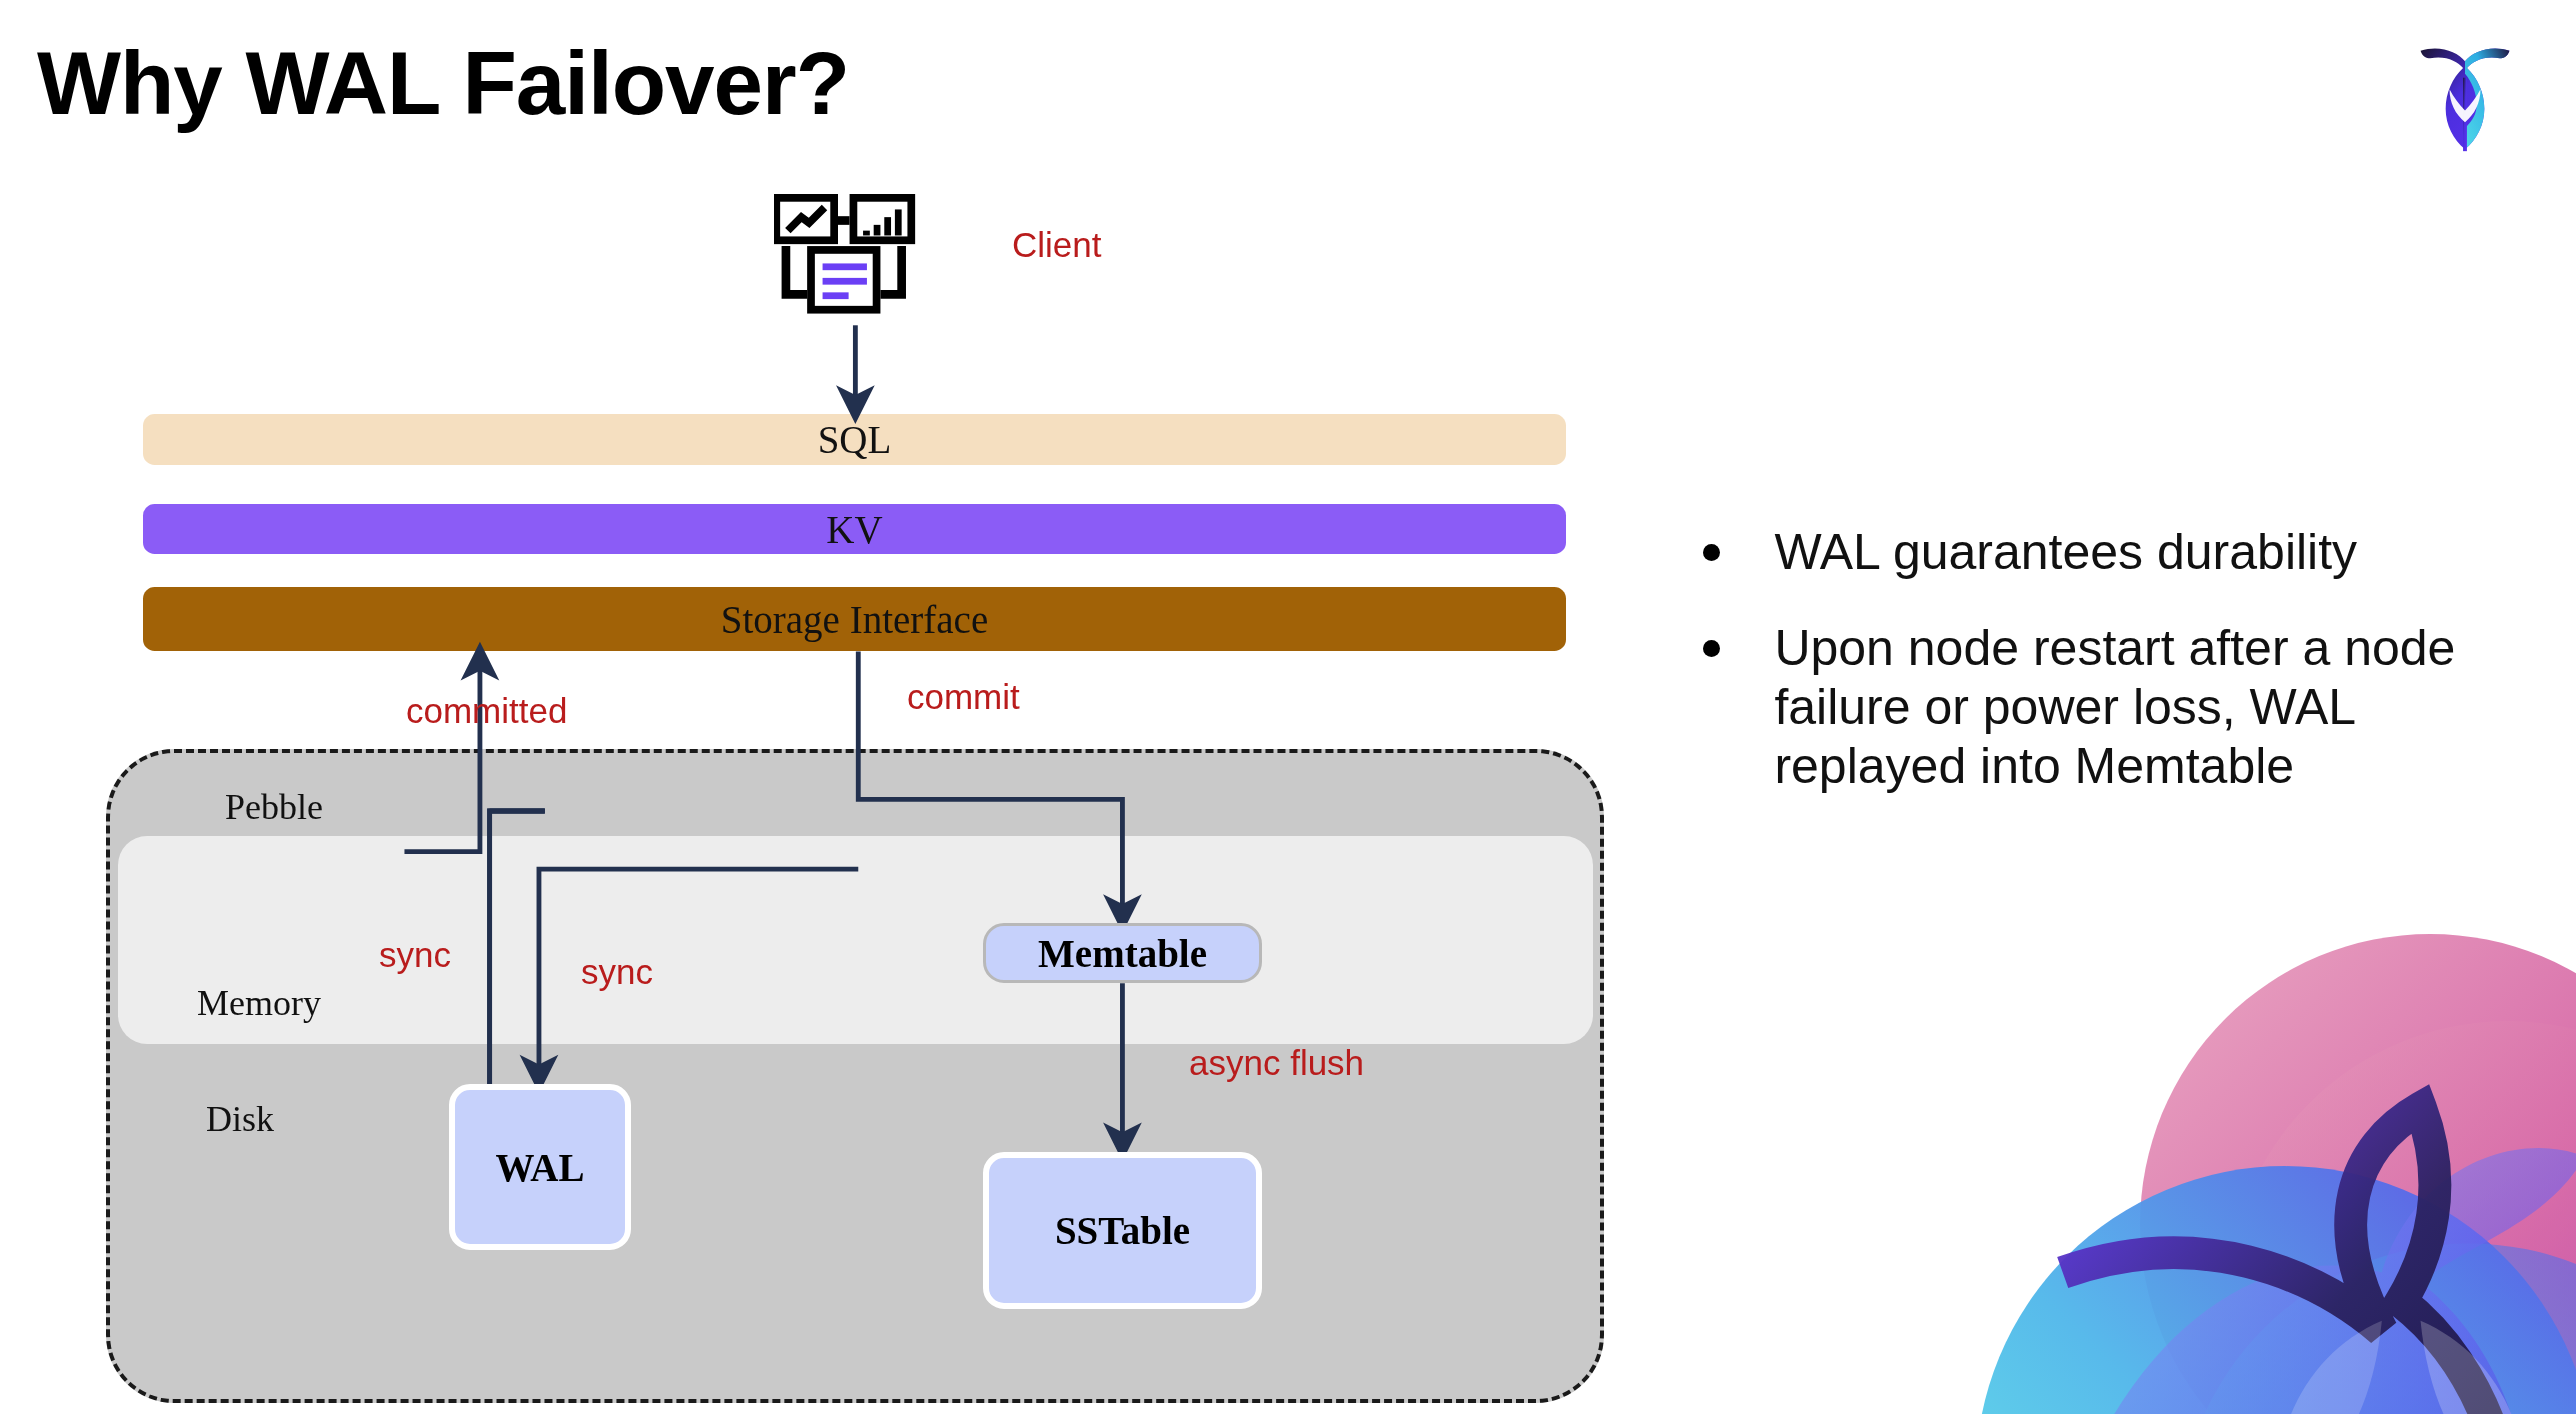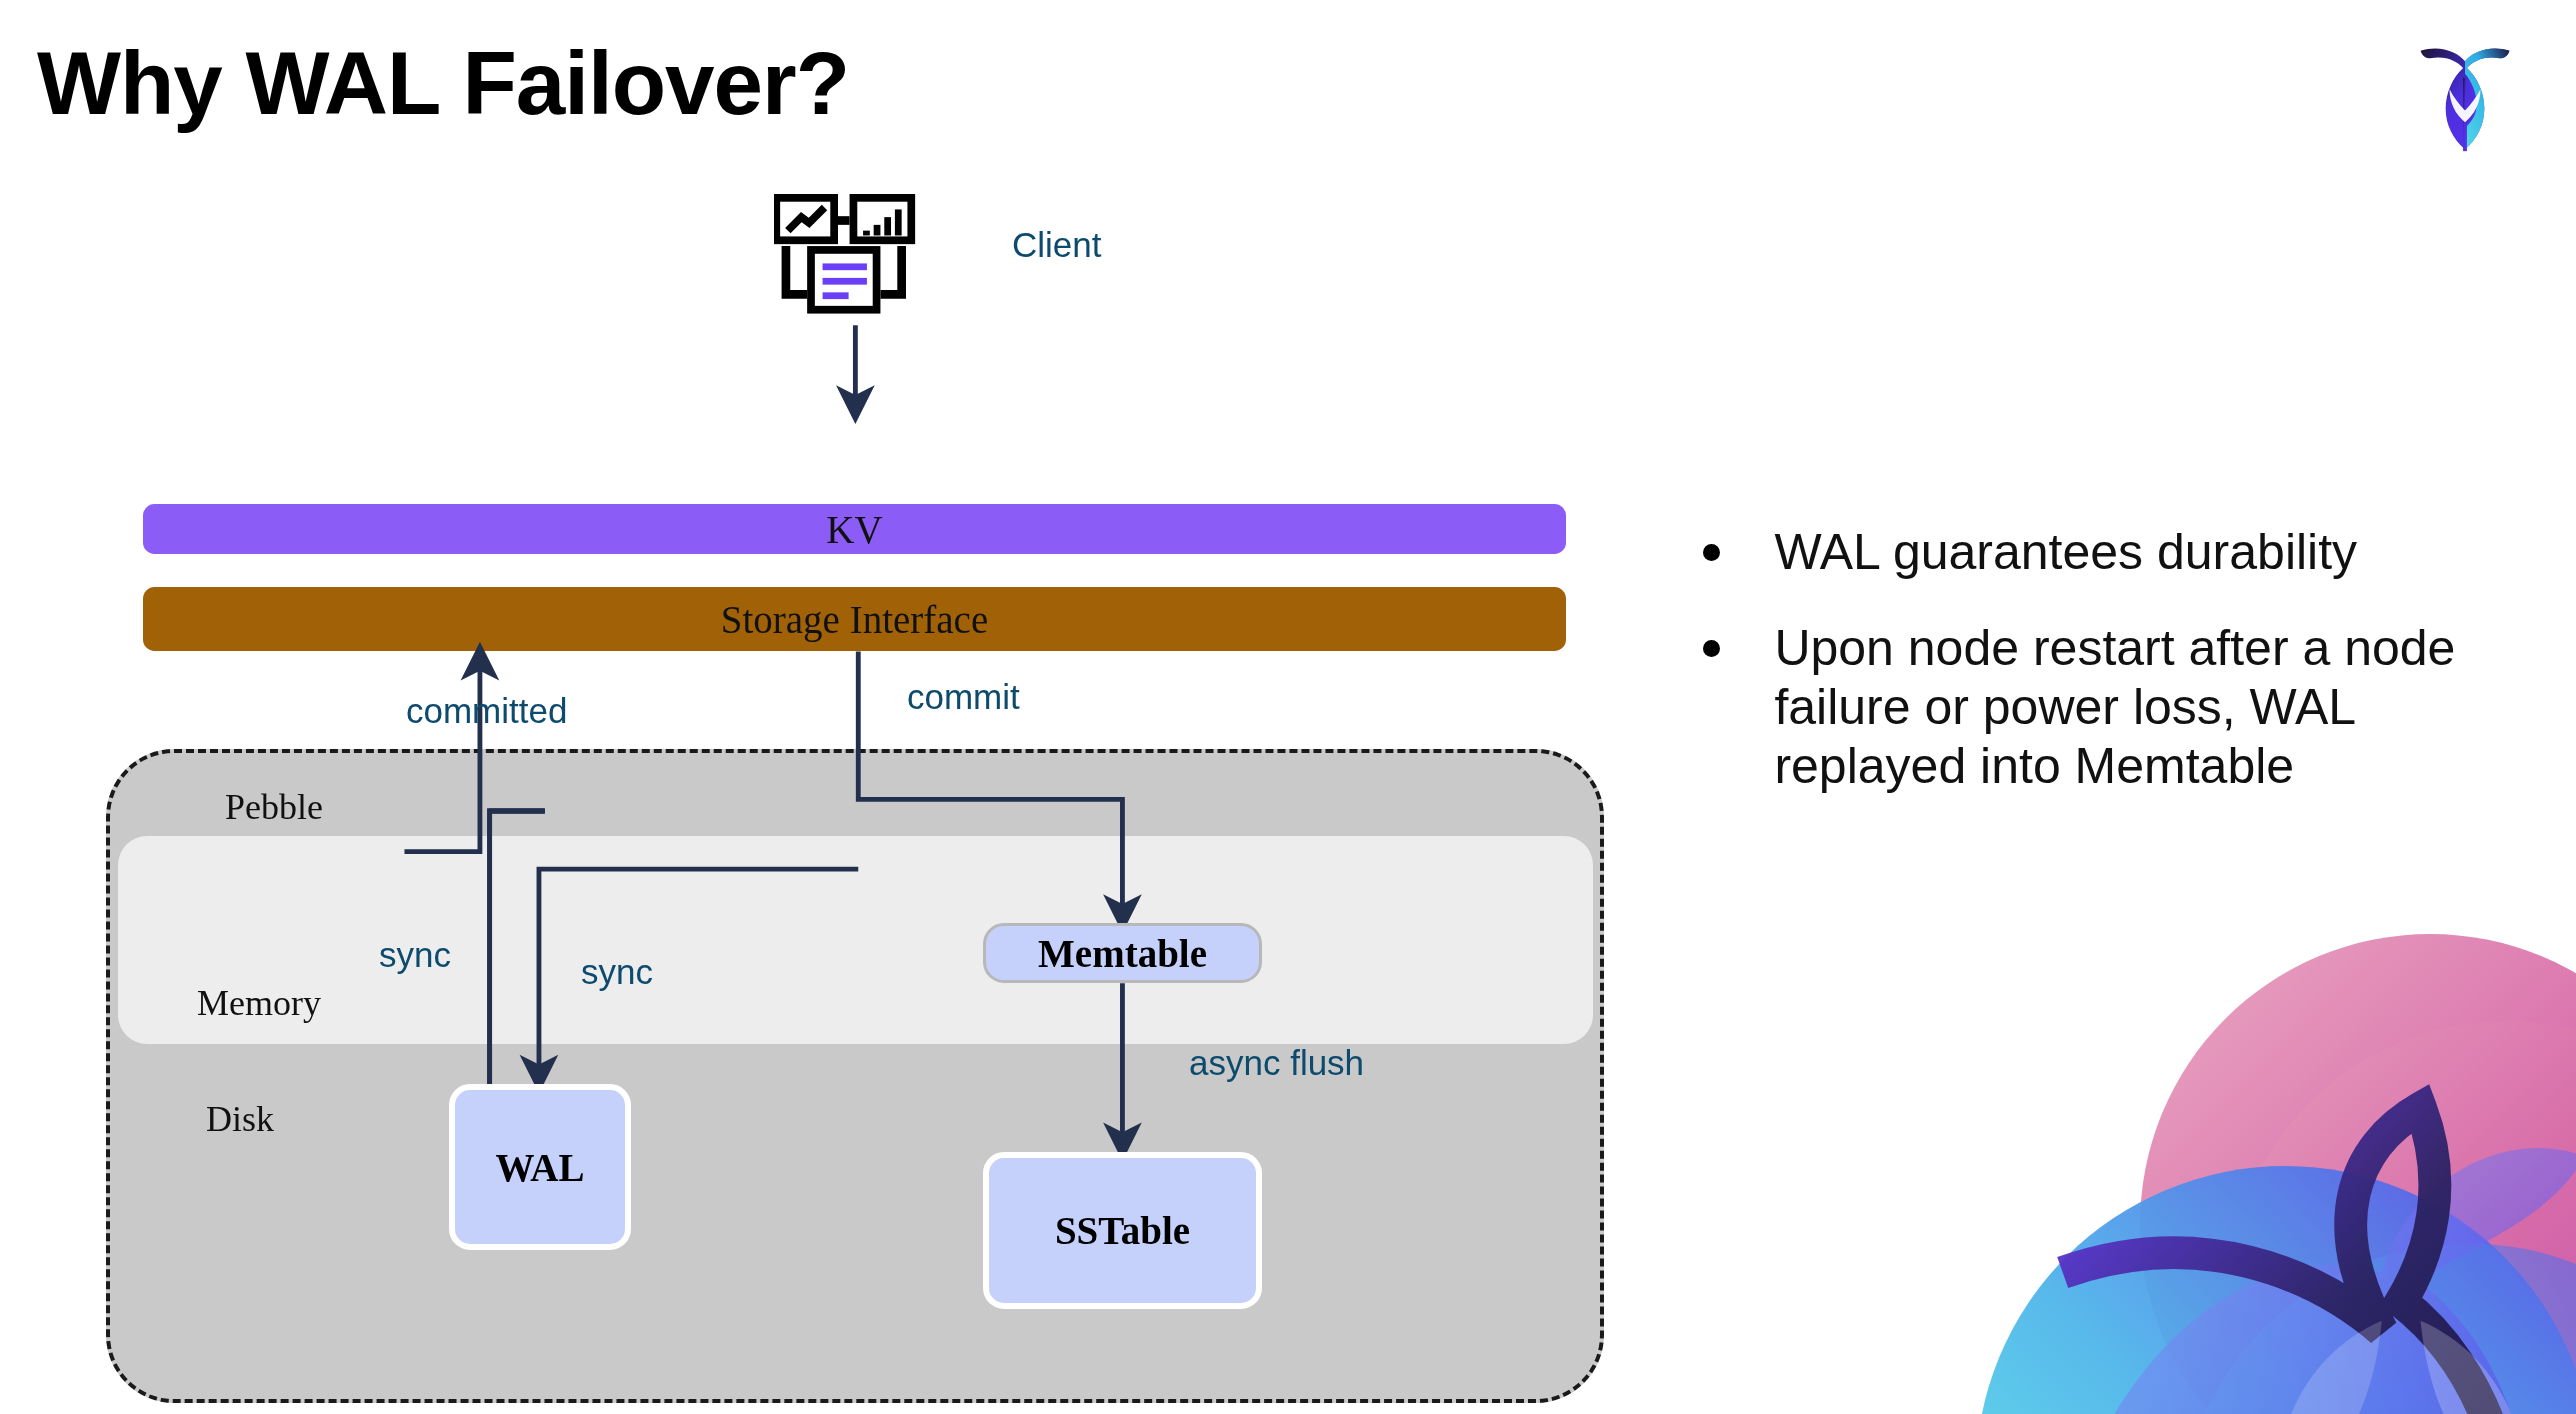--- a/index.html
+++ b/index.html
@@ -60,21 +60,21 @@
     font-family:"Liberation Serif",serif;font-weight:bold;font-size:39px;color:#000000;
     box-sizing:border-box;
   }
   #node-memtable{left:983px;top:923px;width:279px;height:60px;border:3.9px solid #b8b8b8;}
   #node-wal{left:449px;top:1084px;width:182px;height:166px;border:6.8px solid #ffffff;}
   #node-sstable{left:983px;top:1152px;width:279px;height:157px;border:6.8px solid #ffffff;text-align:right;}
 
   
   .edge-label{
     position:absolute;font-family:"Liberation Sans",sans-serif;
-    font-size:35px;color:#0c4a6e;white-space:nowrap;
+    font-size:35px;color:#b91c1c;white-space:nowrap;
   }
   #label-client{left:1012px;top:225px;}
   #label-committed{left:406px;top:691px;}
   #label-commit{left:907px;top:677px;}
   #label-sync-1{left:379px;top:935px;}
   #label-sync-2{left:581px;top:952px;}
   #label-async-flush{left:1189px;top:1043px;}
 
   
   #connectors{position:absolute;left:0;top:0;width:1703px;height:1415px;overflow:visible;}
@@ -187,20 +187,21 @@
 
         <rect x="38" y="58" width="68" height="62" fill="#ffffff" stroke="#000000" stroke-width="8"></rect>
         <rect x="50" y="72" width="46" height="7" fill="#6b3ff5"></rect>
         <rect x="50" y="87" width="46" height="7" fill="#6b3ff5"></rect>
         <rect x="50" y="102" width="27" height="7" fill="#6b3ff5"></rect>
       </svg>
     </div>
 
     <div class="edge-label" id="label-client">Client</div>
 
+    <div class="layer-bar" id="layer-sql">SQL</div>
     <div class="layer-bar" id="layer-kv">KV</div>
     <div class="layer-bar" id="layer-storage">Storage Interface</div>
 
     <div id="pebble-container"></div>
     <div id="memory-region"></div>
 
     <div class="zone-label" id="label-pebble">Pebble</div>
     <div class="zone-label" id="label-memory">Memory</div>
     <div class="zone-label" id="label-disk">Disk</div>
 

